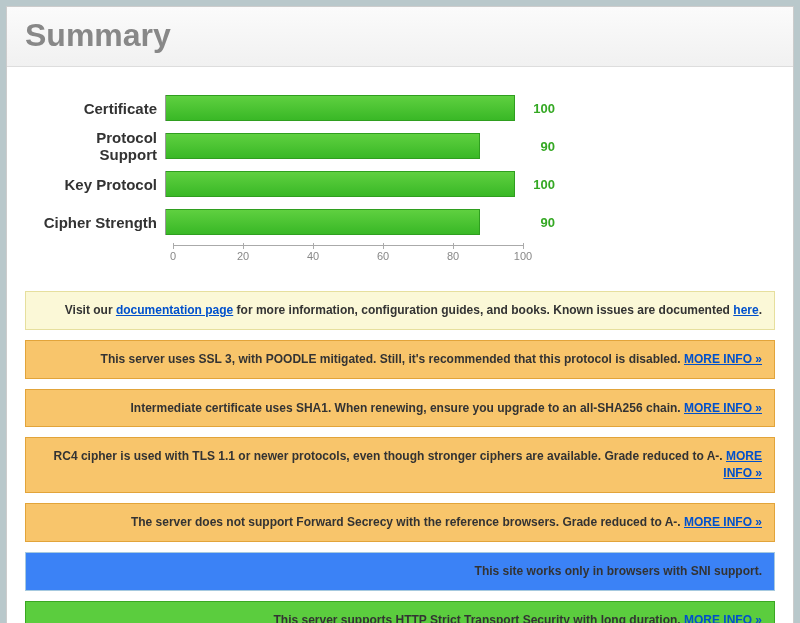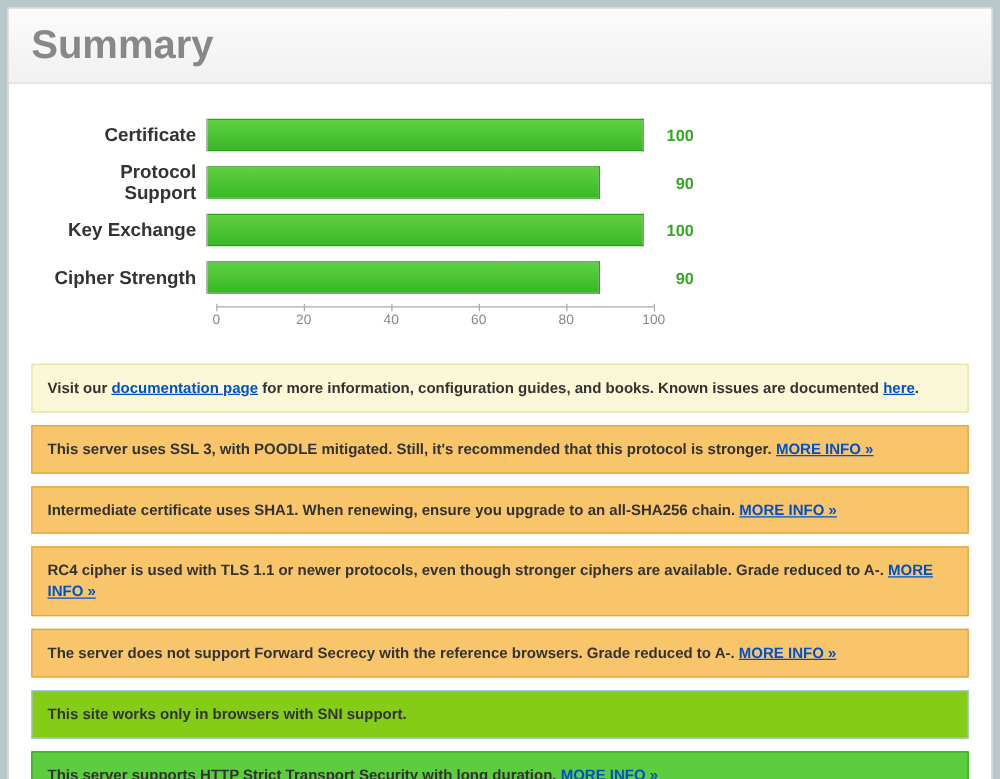--- a/index.html
+++ b/index.html
@@ -126,32 +126,32 @@
   }
   .notices {
     margin-top: 18px;
   }
   .notice {
     border: 1px solid;
     padding: 10px 12px;
     font-size: 12px;
     font-weight: bold;
     color: #333;
-    text-align: left;
+    text-align: right;
     margin-bottom: 10px;
     line-height: 1.4;
   }
   .notice a {
     color: #0050cc;
     text-decoration: underline;
     font-weight: bold;
   }
   .notice-yellow { background: #fbf8d7; border-color: #e6df9e; }
   .notice-orange { background: #f8c56b; border-color: #e2a43a; }
-  .notice-blue   { background: #84cc16; border-color: #a6c9df; }
+  .notice-blue   { background: #3b82f6; border-color: #a6c9df; }
   .notice-green  { background: #5bcd3e; border-color: #3aa722; }
 </style>
 </head>
 <body>
 
 <div class="panel">
   <div class="panel-header">
     <div class="panel-title">Summary</div>
   </div>
   <div class="summary-body">
@@ -168,21 +168,21 @@
               <div class="bar-value">100</div>
             </div>
             <div class="bar-row">
               <div class="bar-label">Protocol Support</div>
               <div class="bar-track">
                 <div class="bar-fill" style="width: 90%;"></div>
               </div>
               <div class="bar-value">90</div>
             </div>
             <div class="bar-row">
-              <div class="bar-label">Key Exchange</div>
+              <div class="bar-label">Key Protocol</div>
               <div class="bar-track">
                 <div class="bar-fill" style="width: 100%;"></div>
               </div>
               <div class="bar-value">100</div>
             </div>
             <div class="bar-row">
               <div class="bar-label">Cipher Strength</div>
               <div class="bar-track">
                 <div class="bar-fill" style="width: 90%;"></div>
               </div>
@@ -201,21 +201,21 @@
               <div class="tick" style="left: 80%; top: 4px;">80</div>
               <div class="tickmark" style="left: 100%;"></div>
               <div class="tick" style="left: 100%; top: 4px;">100</div>
             </div>
           </div>
       </div>
     </div>
 
     <div class="notices" id="notices">
         <div class="notice notice-yellow">Visit our <a href="#">documentation page</a> for more information, configuration guides, and books. Known issues are documented <a href="#">here</a>.</div>
-        <div class="notice notice-orange"><span>This server uses SSL 3, with POODLE mitigated. Still, it's recommended that this protocol is stronger. </span><a href="#">MORE INFO »</a></div>
+        <div class="notice notice-orange"><span>This server uses SSL 3, with POODLE mitigated. Still, it's recommended that this protocol is disabled. </span><a href="#">MORE INFO »</a></div>
         <div class="notice notice-orange"><span>Intermediate certificate uses SHA1. When renewing, ensure you upgrade to an all-SHA256 chain. </span><a href="#">MORE INFO »</a></div>
         <div class="notice notice-orange"><span>RC4 cipher is used with TLS 1.1 or newer protocols, even though stronger ciphers are available. Grade reduced to A-. </span><a href="#">MORE INFO »</a></div>
         <div class="notice notice-orange"><span>The server does not support Forward Secrecy with the reference browsers. Grade reduced to A-. </span><a href="#">MORE INFO »</a></div>
         <div class="notice notice-blue"><span>This site works only in browsers with SNI support.</span></div>
         <div class="notice notice-green"><span>This server supports HTTP Strict Transport Security with long duration. </span><a href="#">MORE INFO »</a></div>
       </div>
 
   </div>
 </div>
 

